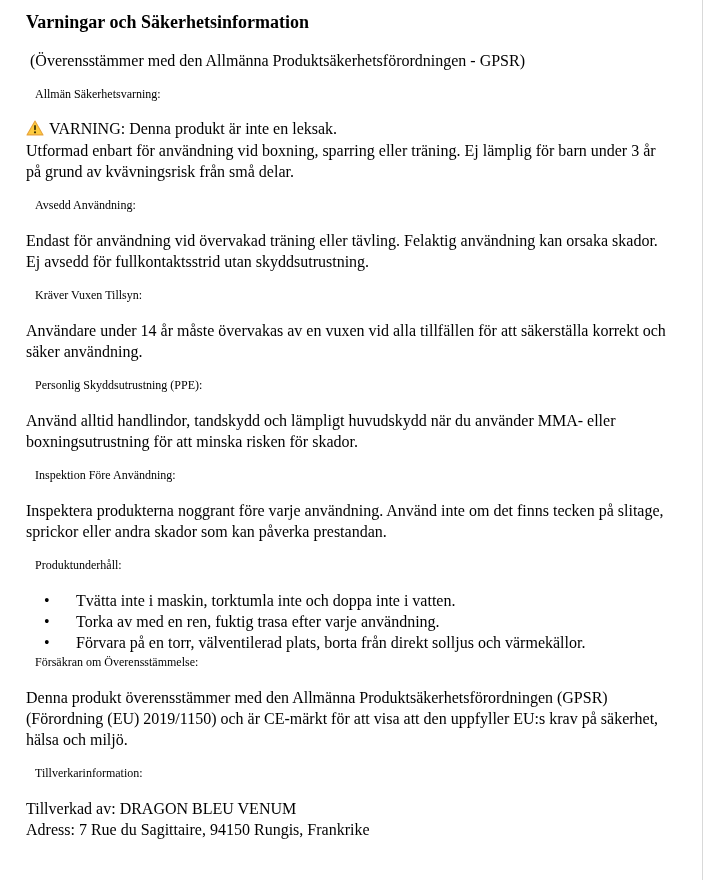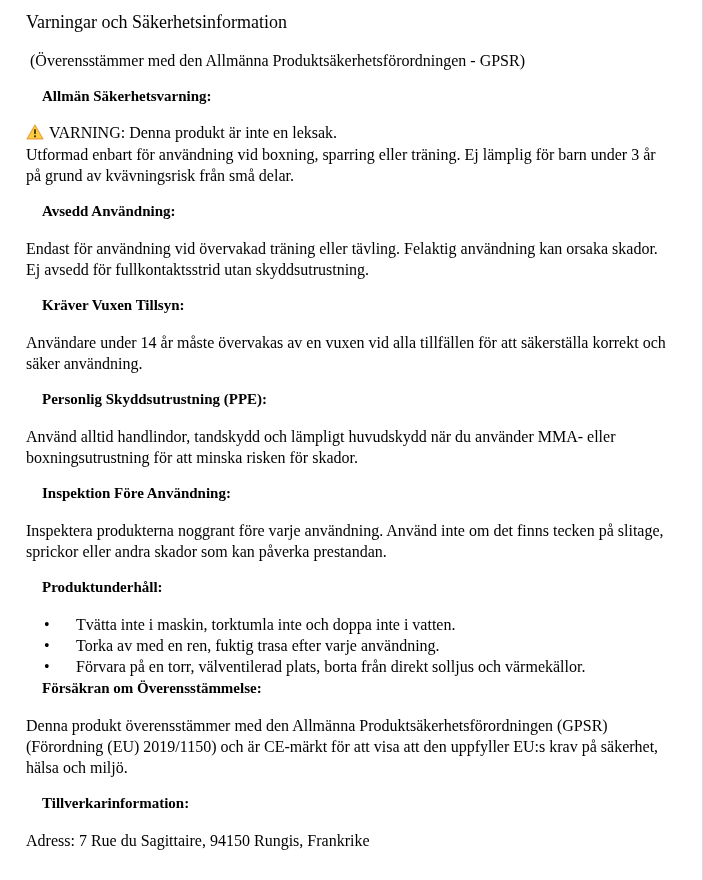--- a/index.html
+++ b/index.html
@@ -15,31 +15,31 @@
     border-right: 1px solid #d9d9d9;
     padding: 11px 30px 20px 26px;
     overflow: hidden;
     font-family: "Liberation Serif", "DejaVu Serif", serif;
     font-size: 16px;
     line-height: 1.32;
     color: #000000;
   }
   .doc-title {
     font-size: 18px;
-    font-weight: normal;
+    font-weight: bold;
     margin: 0 0 16px 0;
     line-height: 1.25;
   }
   .subtitle {
     margin: 16px 4px;
   }
   .section-heading {
-    font-size: 15px;
-    font-weight: bold;
-    margin: 16px 16px;
+    font-size: 12px;
+    font-weight: normal;
+    margin: 16px 9px;
     line-height: 1.32;
   }
   .block {
     margin: 16px 0;
   }
   .section-heading.tight {
     margin-top: 2px;
   }
   .warn-icon {
     display: inline-block;
@@ -113,17 +113,18 @@
     <li>Tvätta inte i maskin, torktumla inte och doppa inte i vatten.</li>
     <li>Torka av med en ren, fuktig trasa efter varje användning.</li>
     <li>Förvara på en torr, välventilerad plats, borta från direkt solljus och värmekällor.</li>
   </ul>
 
   <h2 class="section-heading tight">Försäkran om Överensstämmelse:</h2>
   <p class="block">Denna produkt överensstämmer med den Allmänna Produktsäkerhetsförordningen (GPSR) (Förordning (EU) 2019/1150) och är CE-märkt för att visa att den uppfyller EU:s krav på säkerhet, hälsa och miljö.</p>
 
   <h2 class="section-heading">Tillverkarinformation:</h2>
   <div class="block">
+    <div class="kv-line"><span class="bold">Tillverkad av</span><span>: DRAGON BLEU VENUM</span></div>
     <div class="kv-line"><span class="bold">Adress</span><span>: 7 Rue du Sagittaire, 94150 Rungis, Frankrike</span></div>
 
   </div>
 
 </div>
 
 </body></html>

